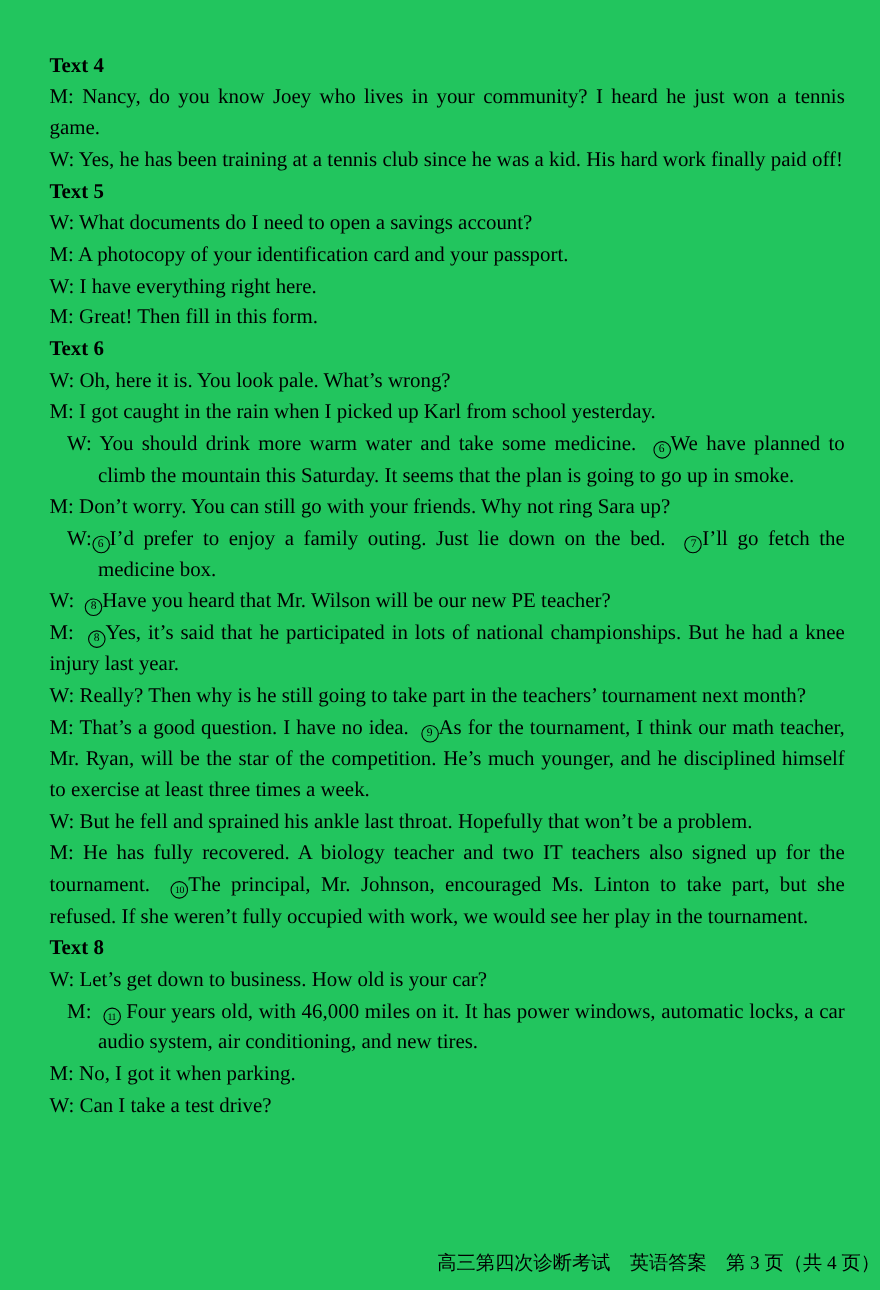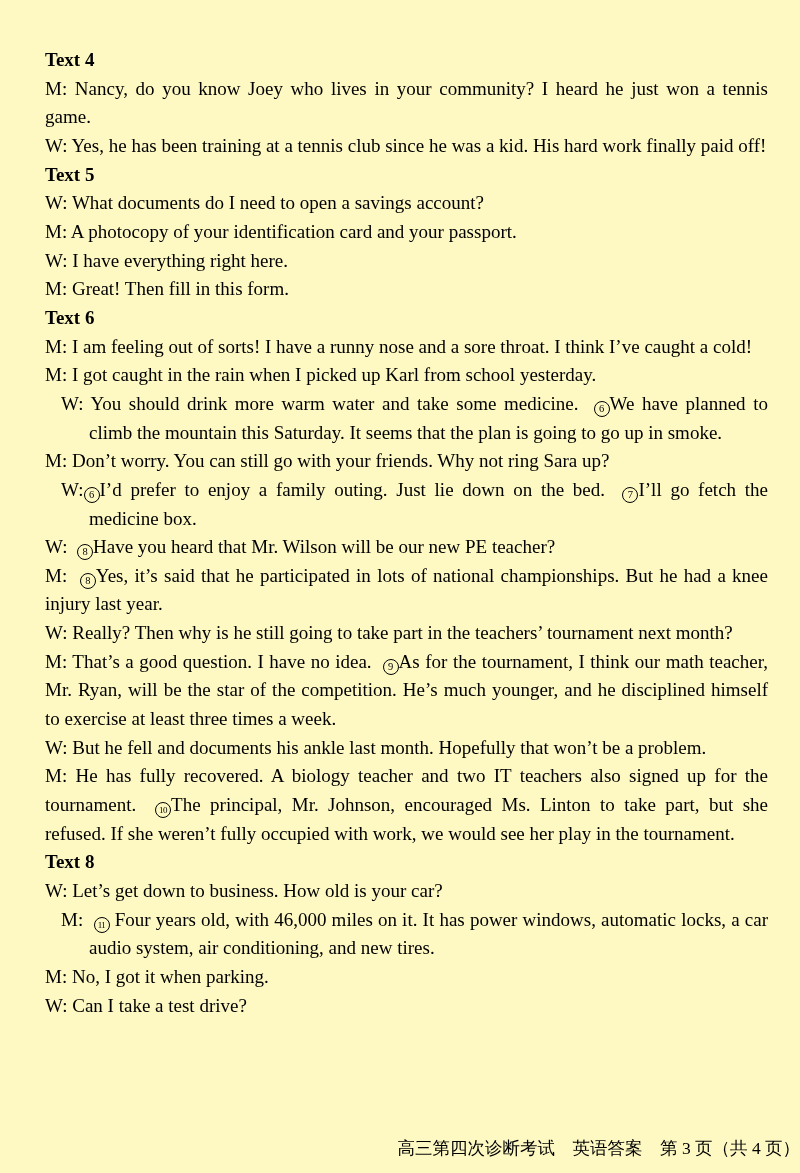--- a/index.html
+++ b/index.html
@@ -4,21 +4,21 @@
 <style>
   html, body {
     margin: 0;
     padding: 0;
     background: #ffffff;
   }
   .page {
     position: relative;
     width: 800px;
     height: 1173px;
-    background: #fef9c3;
+    background: #22c55e;
     color: #000000;
     font-family: "Liberation Serif", "DejaVu Serif", serif;
     font-size: 19px;
     overflow: hidden;
   }
   .content {
     position: absolute;
     top: 46px;
     left: 45px;
     width: 723px;
@@ -79,32 +79,32 @@
       </section>
       <section>
         <div class="heading">Text 5</div>
         <p class="line">W: What documents do I need to open a savings account?</p>
         <p class="line">M: A photocopy of your identification card and your passport.</p>
         <p class="line">W: I have everything right here.</p>
         <p class="line">M: Great! Then fill in this form.</p>
       </section>
       <section>
         <div class="heading">Text 6</div>
-        <p class="line">M: I am feeling out of sorts! I have a runny nose and a sore throat. I think I’ve caught a cold!</p>
+        <p class="line">W: Oh, here it is. You look pale. What’s wrong?</p>
         <p class="line">M: I got caught in the rain when I picked up Karl from school yesterday.</p>
         <p class="line hang">W: You should drink more warm water and take some medicine. &nbsp;<span class="circ">6</span>We have planned to climb the mountain this Saturday. It seems that the plan is going to go up in smoke.</p>
         <p class="line">M: Don’t worry. You can still go with your friends. Why not ring Sara up?</p>
         <p class="line hang">W:<span class="circ">6</span>I’d prefer to enjoy a family outing. Just lie down on the bed. &nbsp;<span class="circ">7</span>I’ll go fetch the medicine box.</p>
       </section>
       <section>
         <p class="line">W: &nbsp;<span class="circ">8</span>Have you heard that Mr. Wilson will be our new PE teacher?</p>
         <p class="line">M: &nbsp;<span class="circ">8</span>Yes, it’s said that he participated in lots of national championships. But he had a knee injury last year.</p>
         <p class="line">W: Really? Then why is he still going to take part in the teachers’ tournament next month?</p>
         <p class="line">M: That’s a good question. I have no idea. &nbsp;<span class="circ">9</span>As for the tournament, I think our math teacher, Mr. Ryan, will be the star of the competition. He’s much younger, and he disciplined himself to exercise at least three times a week.</p>
-        <p class="line">W: But he fell and documents his ankle last month. Hopefully that won’t be a problem.</p>
+        <p class="line">W: But he fell and sprained his ankle last throat. Hopefully that won’t be a problem.</p>
         <p class="line">M: He has fully recovered. A biology teacher and two IT teachers also signed up for the tournament. &nbsp;<span class="circ two">10</span>The principal, Mr. Johnson, encouraged Ms. Linton to take part, but she refused. If she weren’t fully occupied with work, we would see her play in the tournament.</p>
       </section>
       <section>
         <div class="heading">Text 8</div>
         <p class="line">W: Let’s get down to business. How old is your car?</p>
         <p class="line hang">M: &nbsp;<span class="circ two">11</span> Four years old, with 46,000 miles on it. It has power windows, automatic locks, a car audio system, air conditioning, and new tires.</p>
         <p class="line">M: No, I got it when parking.</p>
         <p class="line">W: Can I take a test drive?</p>
       </section>
     </div>

